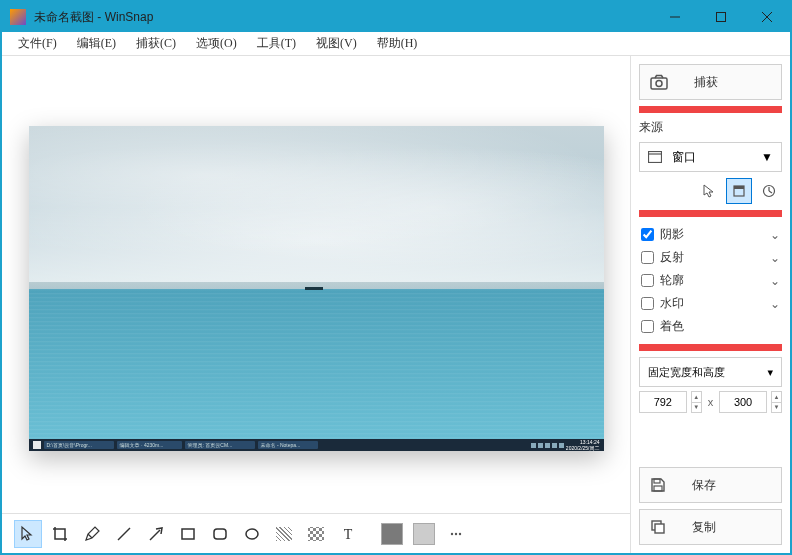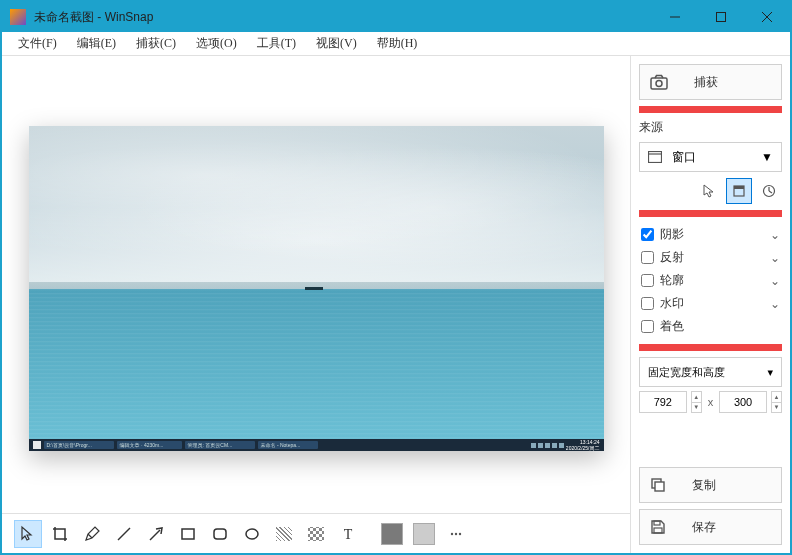--- a/index.html
+++ b/index.html
@@ -281,31 +281,31 @@
               <div>▼</div>
             </div>
         </div>
       </div>
 
       <div style="flex:1"></div>
 
       <div class="side-btn">
         <span>
             <svg width="16" height="16" viewBox="0 0 16 16">
-              <rect x="2" y="2" width="9" height="9" fill="none" stroke="#555" stroke-width="1.4"></rect>
-              <rect x="5" y="5" width="9" height="9" fill="#fff" stroke="#555" stroke-width="1.4"></rect>
+              <path d="M2 2 L11 2 L14 5 L14 14 L2 14 Z" fill="none" stroke="#555" stroke-width="1.4"></path>
+              <rect x="4" y="2" width="6" height="4" fill="none" stroke="#555" stroke-width="1.2"></rect>
+              <rect x="4" y="9" width="8" height="5" fill="none" stroke="#555" stroke-width="1.2"></rect>
             </svg>
           </span>
-        <span>复制</span>
+        <span>保存</span>
       </div>
       <div class="side-btn">
         <span>
             <svg width="16" height="16" viewBox="0 0 16 16">
-              <path d="M2 2 L11 2 L14 5 L14 14 L2 14 Z" fill="none" stroke="#555" stroke-width="1.4"></path>
-              <rect x="4" y="2" width="6" height="4" fill="none" stroke="#555" stroke-width="1.2"></rect>
-              <rect x="4" y="9" width="8" height="5" fill="none" stroke="#555" stroke-width="1.2"></rect>
+              <rect x="2" y="2" width="9" height="9" fill="none" stroke="#555" stroke-width="1.4"></rect>
+              <rect x="5" y="5" width="9" height="9" fill="#fff" stroke="#555" stroke-width="1.4"></rect>
             </svg>
           </span>
-        <span>保存</span>
+        <span>复制</span>
       </div>
     </div>
   </div>
 </div>
 
 </body></html>

